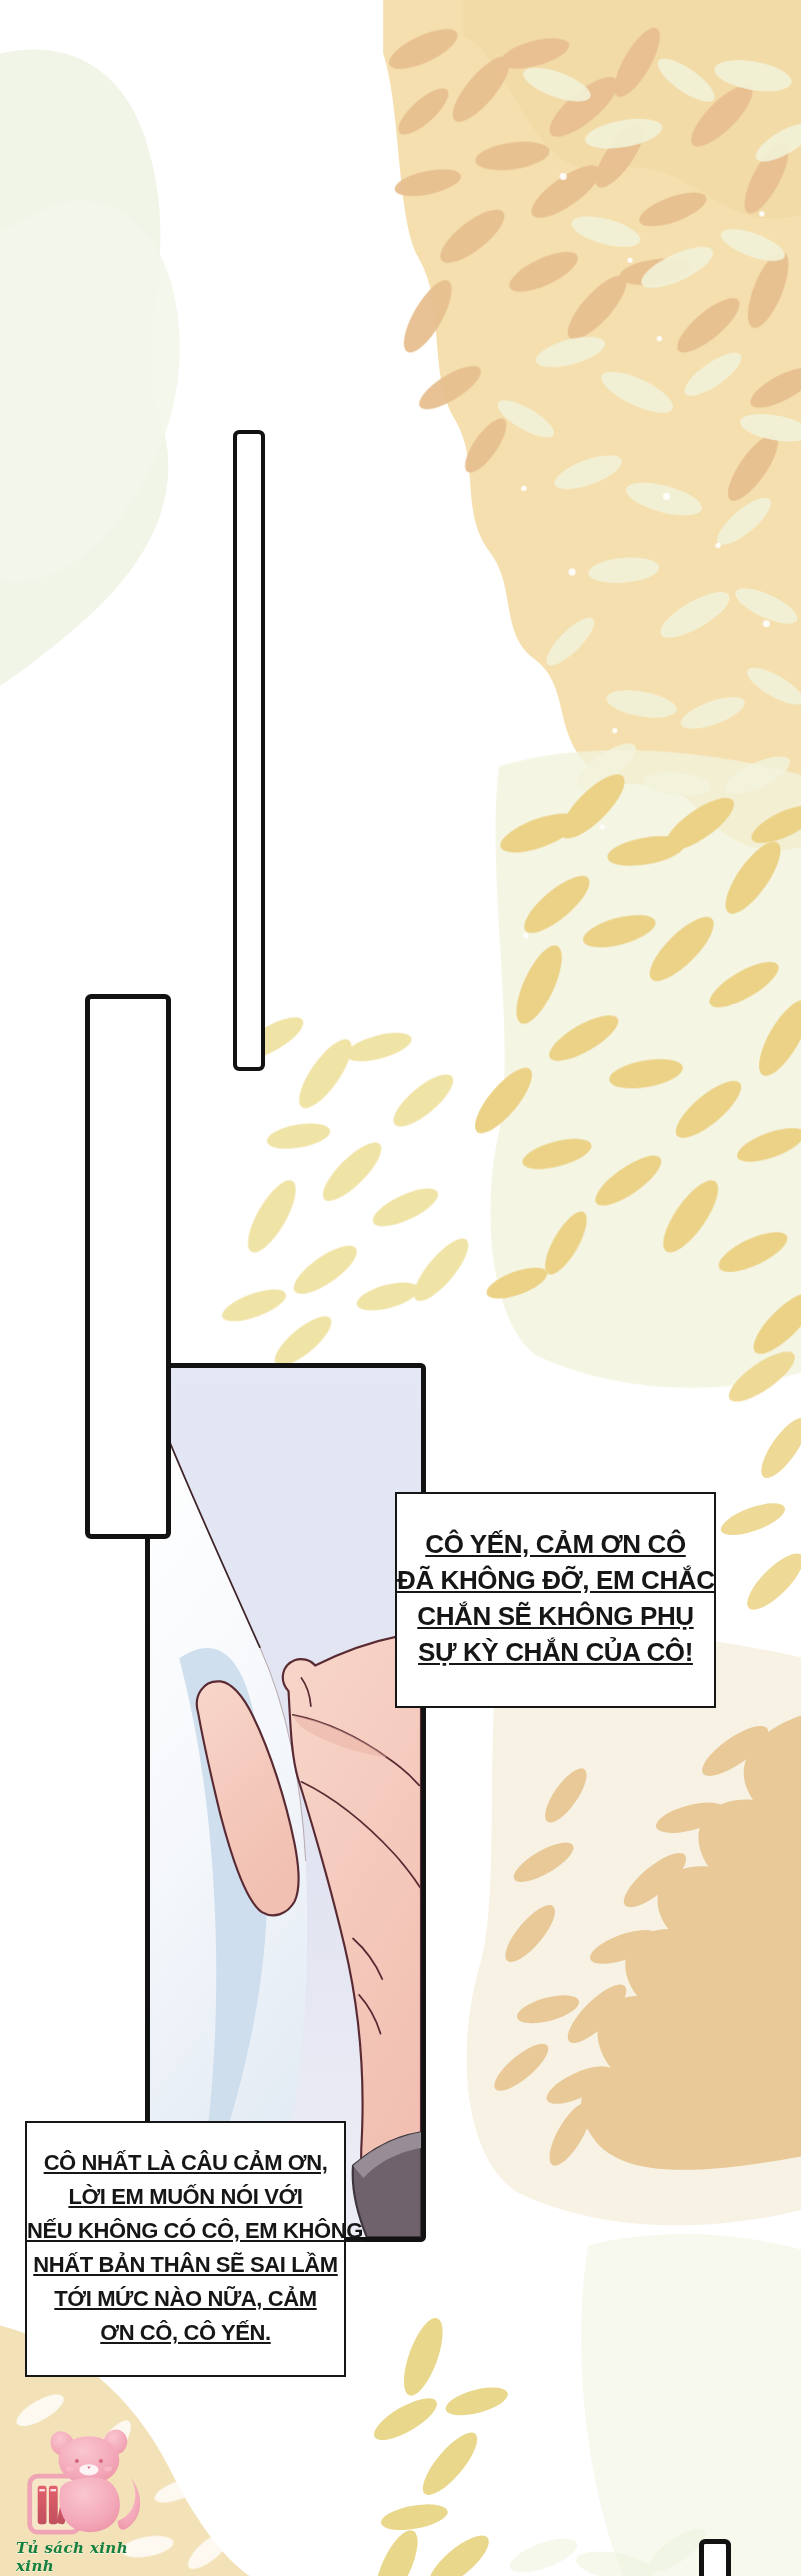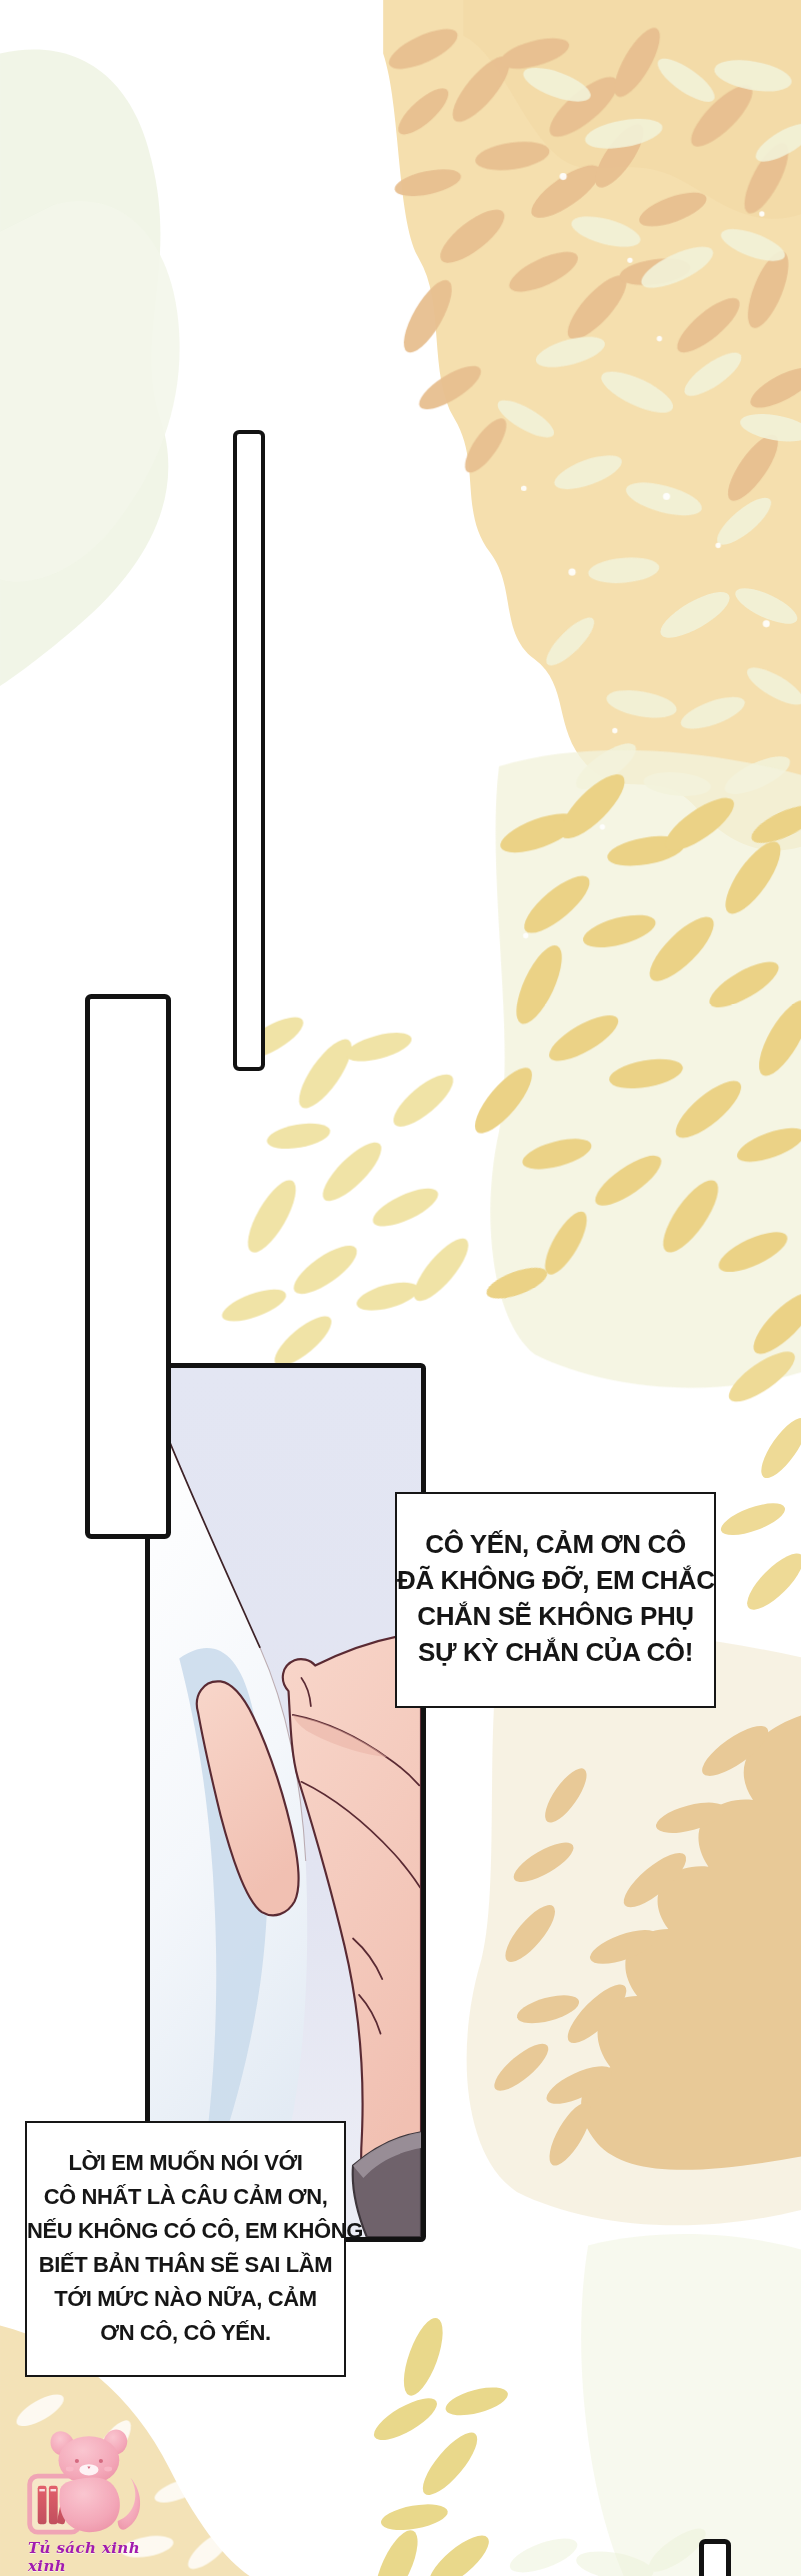--- a/index.html
+++ b/index.html
@@ -16,36 +16,35 @@
   
   .panel{
     position:absolute;left:145px;top:1363px;width:281px;height:879px;
     border:5.3px solid #121212;border-radius:5.3px;box-sizing:border-box;
     background:#e3e6f3;z-index:3;overflow:hidden;
   }
   .panel-art{position:absolute;left:0;top:0;width:100%;height:100%;}
   
   .bubble{
     position:absolute;background:#ffffff;border:2.7px solid #161616;box-sizing:border-box;
-    z-index:5;color:#161616;text-align:center;
+    z-index:5;color:#161616;text-align:center;text-decoration:underline;
   }
   .bubble p{margin:0;font-weight:700;letter-spacing:-0.4px;}
   .bubble .line{display:block;white-space:nowrap;}
   .bubble1{left:395px;top:1492px;width:321px;height:216px;}
   .bubble1 p{padding-top:32px;font-size:26px;line-height:36px;}
   .bubble2{left:25px;top:2121px;width:321px;height:256px;}
   .bubble2 p{padding-top:23px;font-size:22px;line-height:34px;}
   
   .watermark{position:absolute;left:10.7px;top:2425px;width:151px;z-index:7;}
   .logo-art{display:block;width:143px;height:112px;}
   .logo-text{
     font-family:"DejaVu Serif",serif;font-style:italic;font-weight:700;
-    font-size:15px;color:#a21caf;letter-spacing:0.4px;padding-left:5.3px;margin-top:1.8px;
+    font-size:15px;color:#15803d;letter-spacing:0.4px;padding-left:5.3px;margin-top:1.8px;
     text-shadow:0 0.9px 0 rgba(255,255,255,.65);
-    margin-left:12px;
   }
 </style>
 </head>
 <body>
 
 <div class="page">
 
   <svg class="bg" viewBox="0 0 900 2891" xmlns="http://www.w3.org/2000/svg">
     <rect width="900" height="2891" fill="#ffffff"></rect>
 
@@ -273,24 +272,24 @@
     <p>
       <span class="line">CÔ YẾN, CẢM ƠN CÔ</span>
       <span class="line">ĐÃ KHÔNG ĐỠ, EM CHẮC</span>
       <span class="line">CHẮN SẼ KHÔNG PHỤ</span>
       <span class="line">SỰ KỲ CHẮN CỦA CÔ!</span>
     </p>
   </div>
 
   <div class="bubble bubble2">
     <p>
+      <span class="line">CÔ NHẤT LÀ CÂU CẢM ƠN,</span>
       <span class="line">LỜI EM MUỐN NÓI VỚI</span>
-      <span class="line">CÔ NHẤT LÀ CÂU CẢM ƠN,</span>
       <span class="line">NẾU KHÔNG CÓ CÔ, EM KHÔNG</span>
-      <span class="line">BIẾT BẢN THÂN SẼ SAI LẦM</span>
+      <span class="line">NHẤT BẢN THÂN SẼ SAI LẦM</span>
       <span class="line">TỚI MỨC NÀO NỮA, CẢM</span>
       <span class="line">ƠN CÔ, CÔ YẾN.</span>
     </p>
   </div>
 
   <div class="bar bar3"></div>
 
   <div class="watermark">
     <svg class="logo-art" viewBox="0 0 160 140" xmlns="http://www.w3.org/2000/svg">
       <defs>

